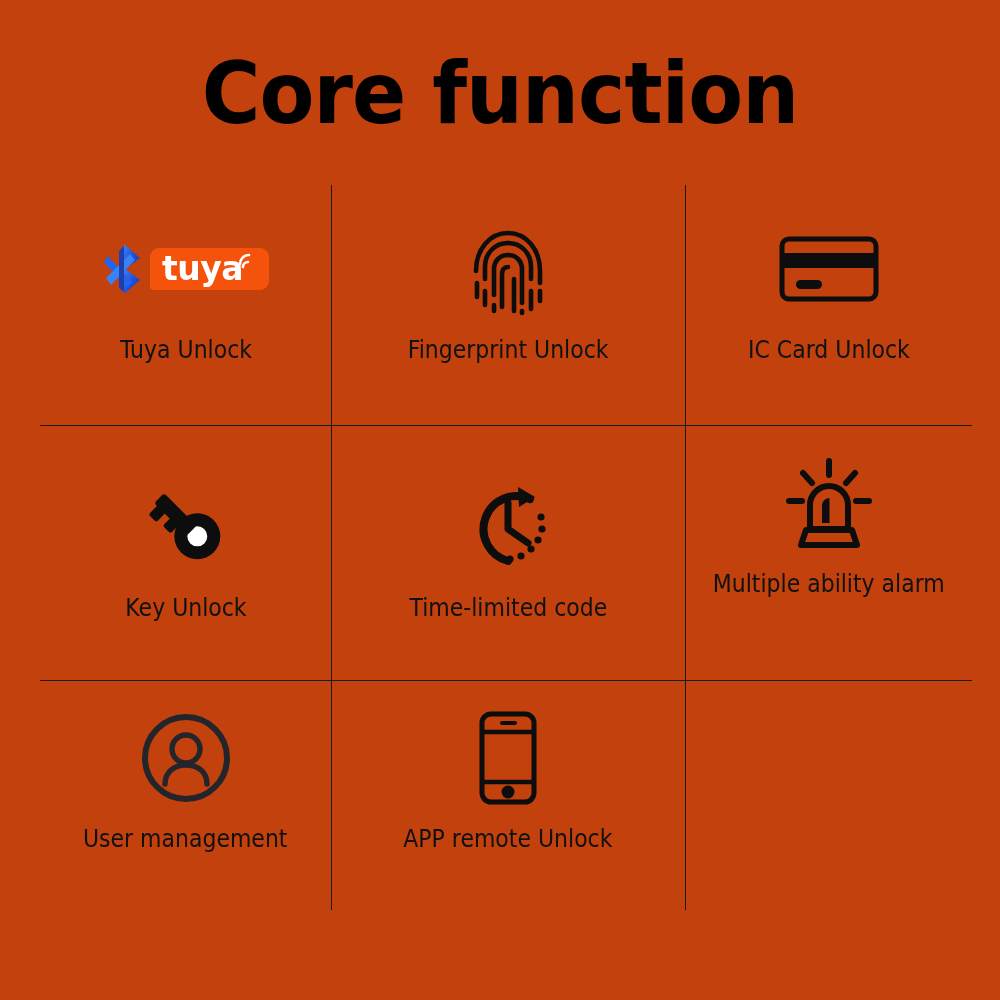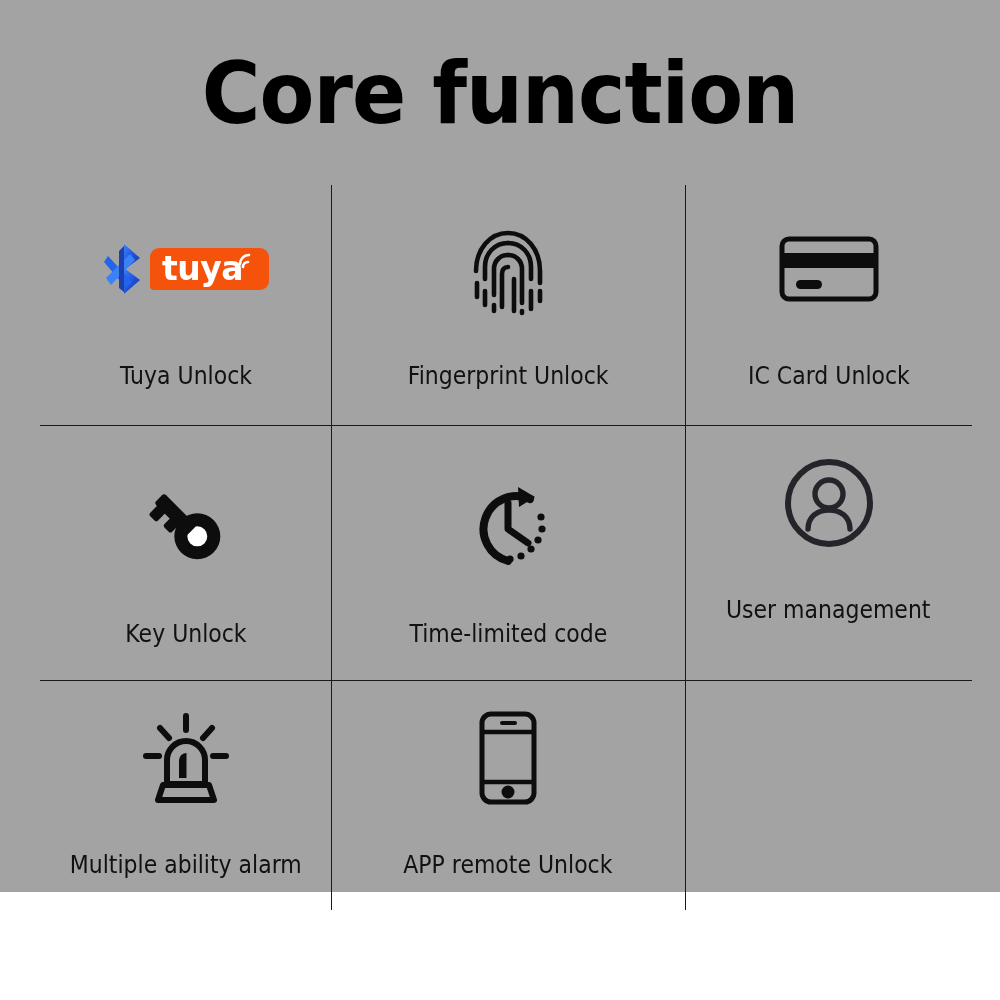--- a/index.html
+++ b/index.html
@@ -10,22 +10,22 @@
   body {
     width: 1000px;
     height: 1000px;
     font-family: "Liberation Sans", sans-serif;
     -webkit-font-smoothing: antialiased;
     overflow: hidden;
   }
   .page {
     position: relative;
     width: 1000px;
-    height: 892px;
-    background: #a3a3a3;
+    height: 1000px;
+    background: #c2410c;
   }
 
   
   .title {
     position: absolute;
     top: 48px;
     left: 0;
     width: 1000px;
     text-align: center;
     font-family: "DejaVu Sans", sans-serif;
@@ -72,21 +72,20 @@
     display: grid;
     grid-template-columns: 291px 354px 287px;
     grid-template-rows: 240px 255px 230px;
   }
   .cell {
     position: relative;
     display: flex;
     flex-direction: column;
     align-items: center;
     justify-content: flex-start;
-    gap: 26px;
   }
   .icon-wrap {
     display: flex;
     align-items: center;
     justify-content: center;
     height: 112px;
   }
   .label {
     font-family: "DejaVu Sans", sans-serif;
     font-size: 25px;
@@ -236,49 +235,49 @@
             </g>
             <path d="M50 26 L50 52 L70 66" fill="none" stroke="#0d0d0d" stroke-width="7" stroke-linecap="round" stroke-linejoin="round"></path>
           </svg>
         </div>
         <div class="label">Time-limited code</div>
       </div>
 
 
       <div class="cell r3">
         <div class="icon-wrap">
-          <svg width="96" height="96" viewBox="0 0 96 96">
-            <circle cx="48" cy="48" r="41" fill="none" stroke="#24252B" stroke-width="6"></circle>
-            <circle cx="48" cy="39" r="14" fill="none" stroke="#24252B" stroke-width="5.4"></circle>
-            <path d="M27 74 C27 62 36 55 48 55 C60 55 69 62 69 74" fill="none" stroke="#24252B" stroke-width="5.4" stroke-linecap="round"></path>
-          </svg>
-        </div>
-        <div class="label">User management</div>
-      </div>
-
-      <div class="cell r3">
-        <div class="icon-wrap">
           <svg width="100" height="96" viewBox="0 0 100 96">
             <g stroke="#0d0d0d" stroke-width="6" stroke-linecap="round">
               <line x1="50" y1="6" x2="50" y2="20"></line>
               <line x1="24" y1="18" x2="33" y2="28"></line>
               <line x1="76" y1="18" x2="67" y2="28"></line>
               <line x1="10" y1="46" x2="23" y2="46"></line>
               <line x1="90" y1="46" x2="77" y2="46"></line>
             </g>
             <path d="M31 74 L31 50 A19 19 0 0 1 69 50 L69 74 Z" fill="none" stroke="#0d0d0d" stroke-width="6" stroke-linejoin="round"></path>
             <path d="M43 68 L43 50 A7.5 7.5 0 0 1 50.5 43 L50.5 68 Z" fill="#0d0d0d"></path>
             <path d="M22 90 L27 75 L73 75 L78 90 Z" fill="none" stroke="#0d0d0d" stroke-width="6" stroke-linejoin="round"></path>
           </svg>
         </div>
         <div class="label">Multiple ability alarm</div>
       </div>
 
       <div class="cell r3">
         <div class="icon-wrap">
+          <svg width="96" height="96" viewBox="0 0 96 96">
+            <circle cx="48" cy="48" r="41" fill="none" stroke="#24252B" stroke-width="6"></circle>
+            <circle cx="48" cy="39" r="14" fill="none" stroke="#24252B" stroke-width="5.4"></circle>
+            <path d="M27 74 C27 62 36 55 48 55 C60 55 69 62 69 74" fill="none" stroke="#24252B" stroke-width="5.4" stroke-linecap="round"></path>
+          </svg>
+        </div>
+        <div class="label">User management</div>
+      </div>
+
+      <div class="cell r3">
+        <div class="icon-wrap">
           <svg width="64" height="96" viewBox="0 0 64 96">
             <rect x="6" y="4" width="52" height="88" rx="9" ry="9" fill="none" stroke="#0d0d0d" stroke-width="5"></rect>
             <line x1="6" y1="22" x2="58" y2="22" stroke="#0d0d0d" stroke-width="4.4"></line>
             <line x1="6" y1="72" x2="58" y2="72" stroke="#0d0d0d" stroke-width="4.4"></line>
             <rect x="24" y="11" width="17" height="4" rx="2" fill="#0d0d0d"></rect>
             <circle cx="32" cy="82" r="6.5" fill="#0d0d0d"></circle>
           </svg>
         </div>
         <div class="label">APP remote Unlock</div>
       </div>

